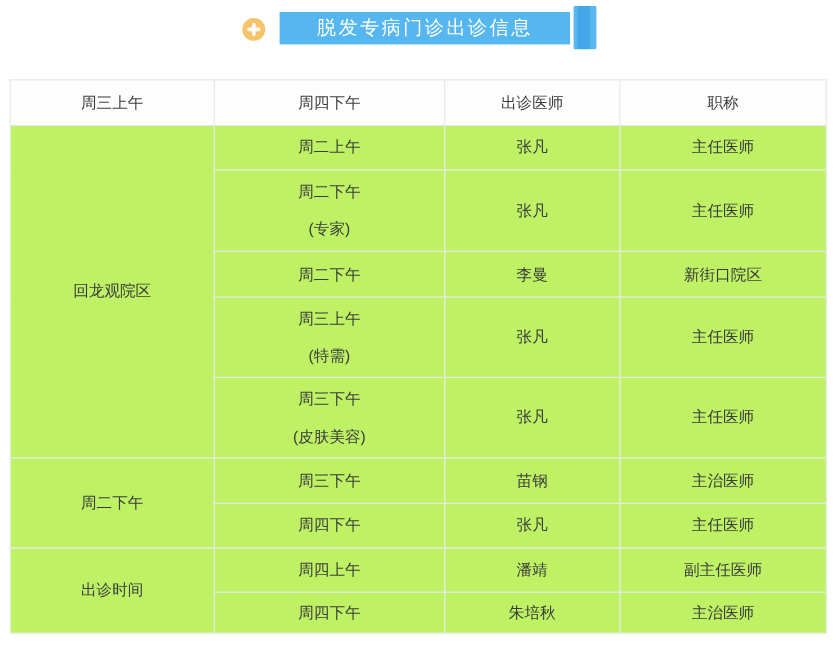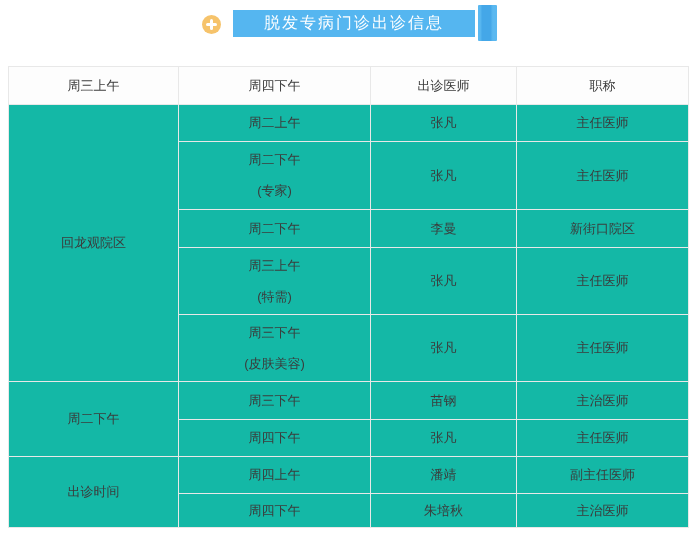--- a/index.html
+++ b/index.html
@@ -50,21 +50,21 @@
   }
   table.sched col.c1 { width: 170px; }
   table.sched col.c2 { width: 192px; }
   table.sched col.c3 { width: 146px; }
   table.sched col.c4 { width: 172px; }
   table.sched th, table.sched td {
     border: 1px solid #e8e8e8;
     text-align: center; vertical-align: middle;
     font-weight: normal;
     color: #3b3b3b;
-    background: #14b8a6;
+    background: #bef264;
   }
   table.sched thead th { background: #fdfdfd; height: 38px; }
   td.shade { background: #f4f8fd; }
   tr.h37 td { height: 37px; }
   tr.h38 td { height: 38px; }
   tr.h67 td { height: 67px; }
   tr.h68 td { height: 68px; }
   tr.h34 td { height: 34px; }
   td .l2 { margin-top: 13px; text-align: center; }
 </style>

